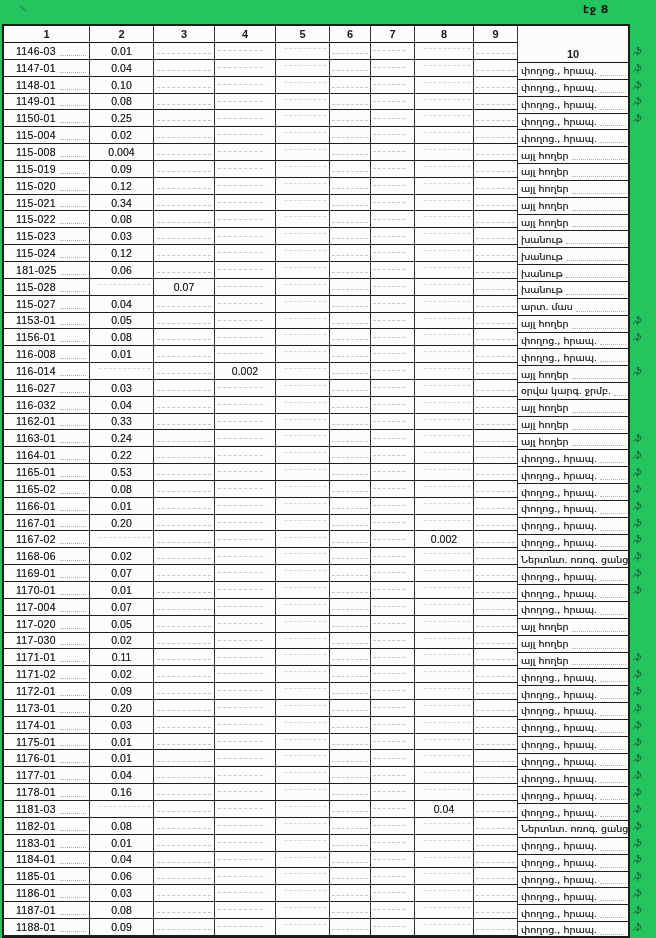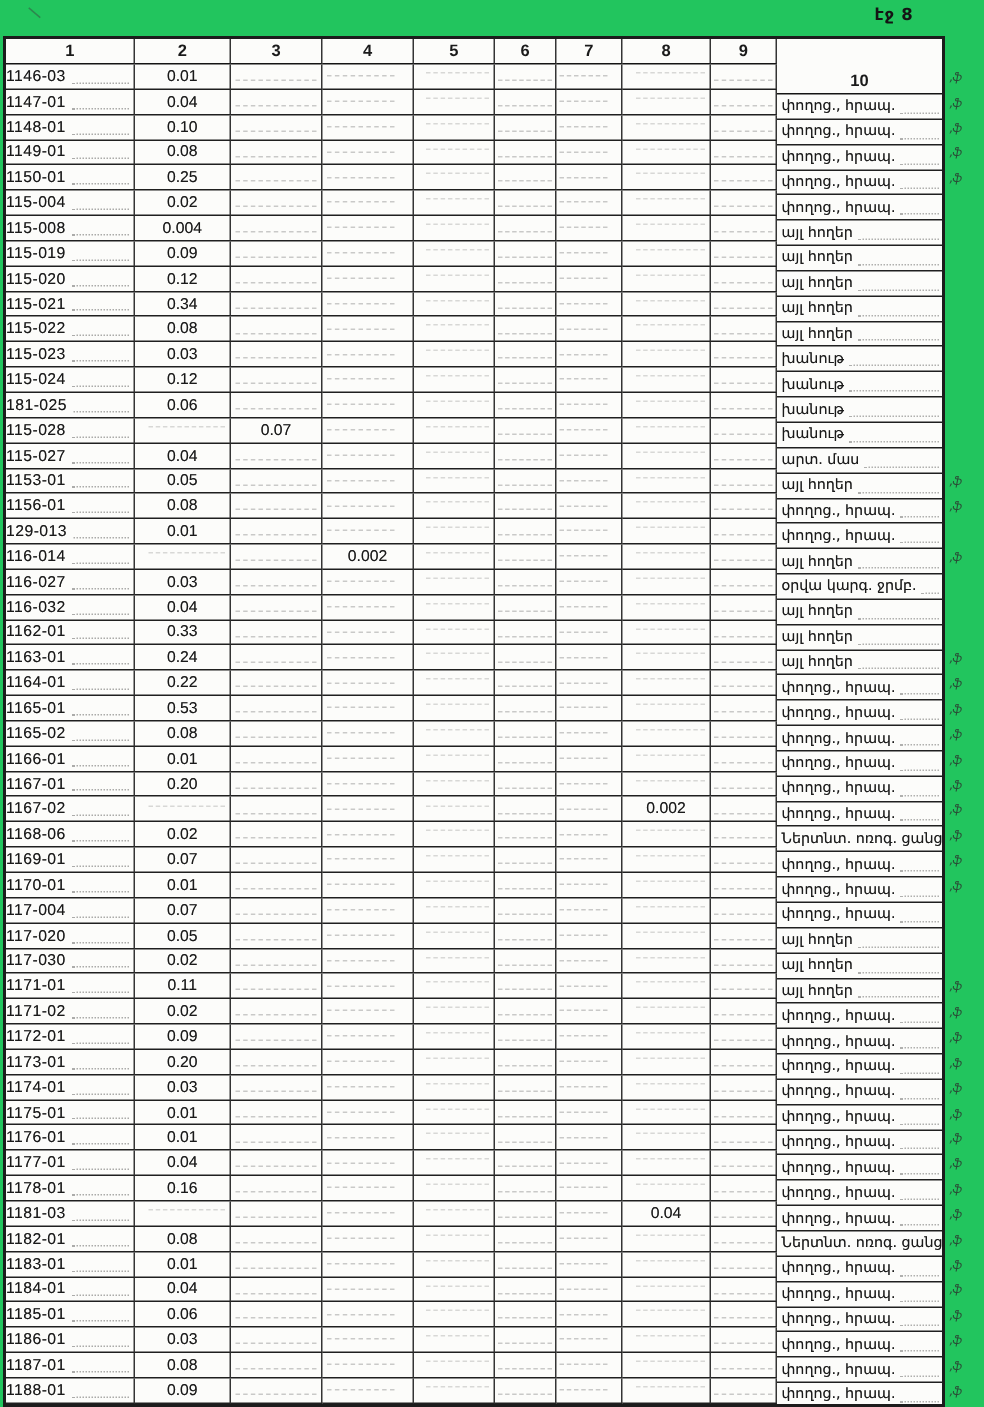--- a/index.html
+++ b/index.html
@@ -39,21 +39,21 @@
     position:relative;
   }
   .c:nth-child(10n){border-right:none;margin-top:20px;}
   .hc{
     justify-content:center;
     font-weight:bold;font-size:11px;
     border-bottom:1.8px solid #141414;
     font-family:"Liberation Sans",sans-serif;
   }
   .code{
-    justify-content:flex-start;padding-left:0;
+    justify-content:flex-start;padding-left:12px;
     font-size:10.5px;letter-spacing:.3px;
     font-family:"Liberation Sans",sans-serif;
     text-shadow:0 0 .4px rgba(0,0,0,.55);
     text-align:center;
   }
   .code::after{
     content:"";flex:1;margin:0 3px 3px 4px;align-self:flex-end;
     border-bottom:1px dotted rgba(0,0,0,.32);
   }
   .val{
@@ -277,21 +277,21 @@
       <div class="c code">1156-01</div>
       <div class="c val">0.08</div>
       <div class="c val empty e0"></div>
       <div class="c val empty e1"></div>
       <div class="c val empty e2"></div>
       <div class="c val empty e0"></div>
       <div class="c val empty e1"></div>
       <div class="c val empty e2"></div>
       <div class="c val empty e0"></div>
       <div class="c cat">փողոց., հրապ.</div>
-      <div class="c code">129-013</div>
+      <div class="c code">116-008</div>
       <div class="c val">0.01</div>
       <div class="c val empty e0"></div>
       <div class="c val empty e1"></div>
       <div class="c val empty e2"></div>
       <div class="c val empty e0"></div>
       <div class="c val empty e1"></div>
       <div class="c val empty e2"></div>
       <div class="c val empty e0"></div>
       <div class="c cat">այլ հողեր</div>
       <div class="c code">116-014</div>

